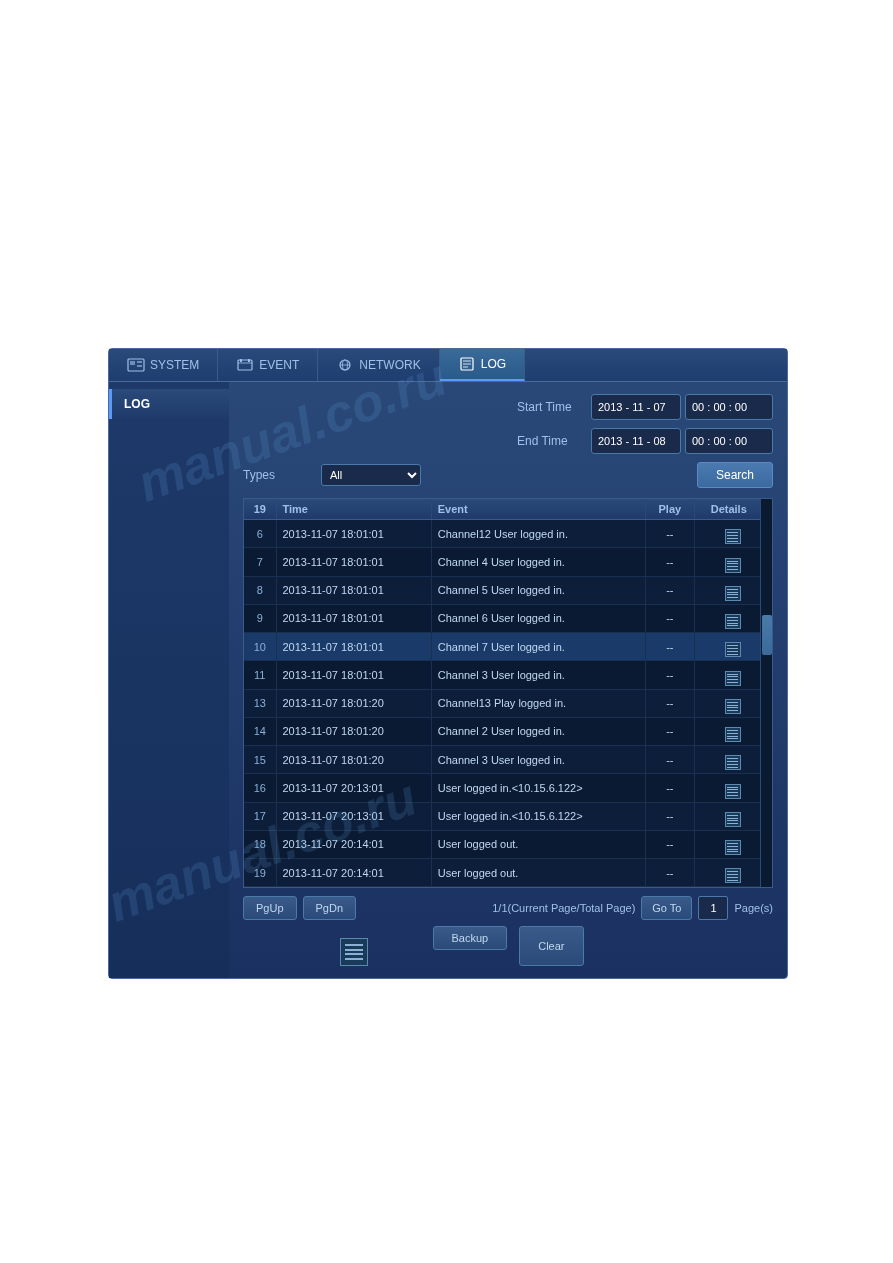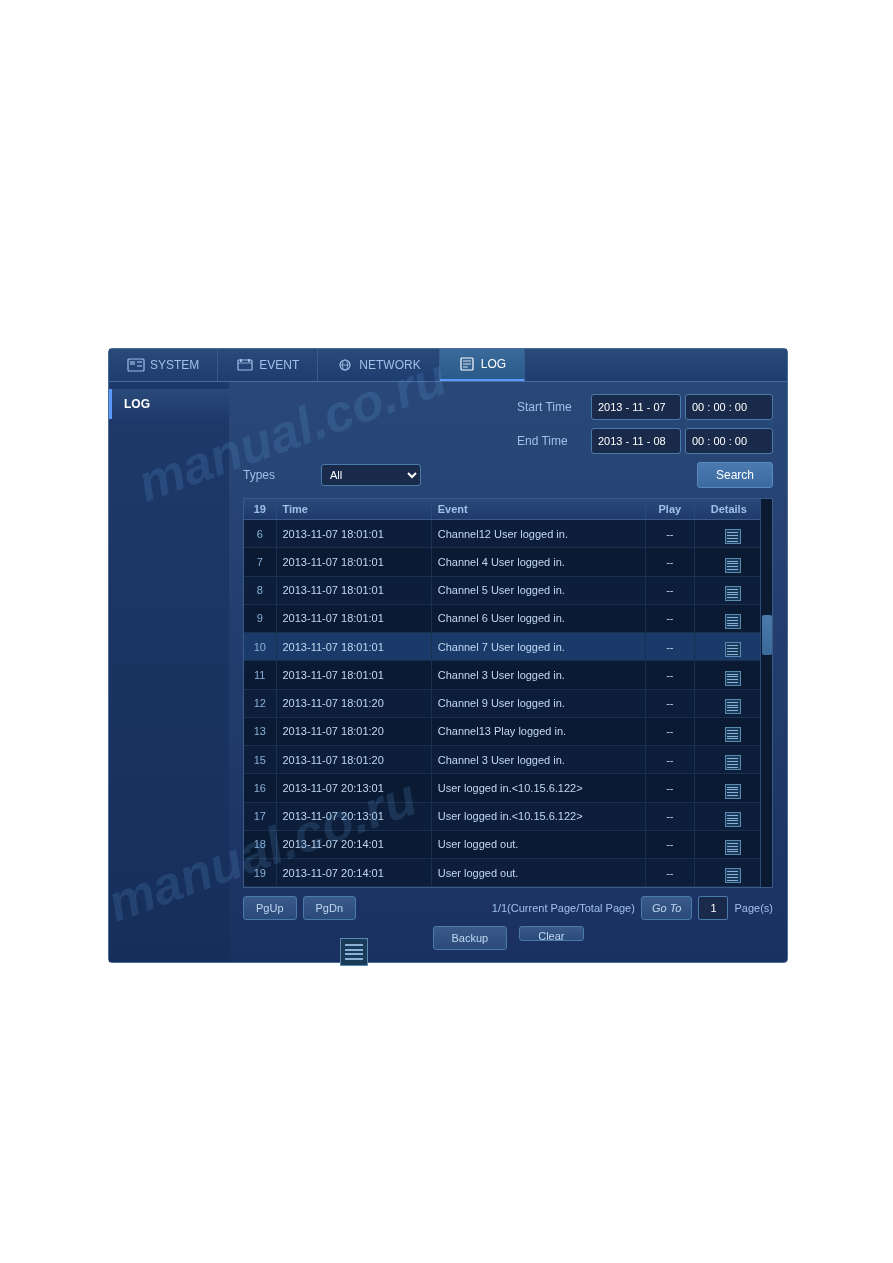--- a/index.html
+++ b/index.html
@@ -288,21 +288,20 @@
 
     .goto-btn {
       background: linear-gradient(180deg, #3a5a8a 0%, #2a4a7a 100%);
       border: 1px solid #4a7aaa;
       color: #c0d8f0;
       font-size: 11px;
       padding: 3px 10px;
       border-radius: 3px;
       cursor: pointer;
       height: 24px;
-      font-style: italic;
     }
 
     .page-num-input {
       background: #1a2a4a;
       border: 1px solid #4a7aaa;
       color: #ffffff;
       font-size: 11px;
       width: 30px;
       text-align: center;
       height: 24px;
@@ -333,21 +332,21 @@
     }
 
     .clear-btn {
       background: linear-gradient(180deg, #3a5a8a 0%, #2a4a7a 100%);
       border: 1px solid #4a7aaa;
       color: #c0d8f0;
       font-size: 11px;
       padding: 3px 18px;
       border-radius: 3px;
       cursor: pointer;
-      height: 15px;
+      height: 40px;
     }
 
     .icon-preview {
       position: absolute;
       top: 938px;
       left: 340px;
       width: 28px;
       height: 28px;
       border: 1px solid #5a8ab0;
       background: #1a3a5a;
@@ -544,37 +543,37 @@
     <td style="text-align:center;">
       <div style="display:inline-flex;flex-direction:column;gap:2px;width:16px;height:15px;border:1px solid #5a8ab0;background:#1a3a5a;padding:2px 2px;justify-content:space-around;align-items:center;cursor:pointer;">
         <div style="width:11px;height:1.5px;background:#8ab0d8;"></div>
         <div style="width:11px;height:1.5px;background:#8ab0d8;"></div>
         <div style="width:11px;height:1.5px;background:#8ab0d8;"></div>
         <div style="width:11px;height:1.5px;background:#8ab0d8;"></div>
       </div>
     </td>
   </tr>
               <tr>
-    <td class="num-col">12</td>
-    <td>2013-11-07 18:01:20</td>
-    <td>Channel 9  User logged in.</td>
-    <td class="play-icon">--</td>
-    <td style="text-align:center;">
-      <div style="display:inline-flex;flex-direction:column;gap:2px;width:16px;height:15px;border:1px solid #5a8ab0;background:#1a3a5a;padding:2px 2px;justify-content:space-around;align-items:center;cursor:pointer;">
-        <div style="width:11px;height:1.5px;background:#8ab0d8;"></div>
-        <div style="width:11px;height:1.5px;background:#8ab0d8;"></div>
-        <div style="width:11px;height:1.5px;background:#8ab0d8;"></div>
-        <div style="width:11px;height:1.5px;background:#8ab0d8;"></div>
-      </div>
-    </td>
-  </tr>
-              <tr>
     <td class="num-col">13</td>
     <td>2013-11-07 18:01:20</td>
     <td>Channel13  Play logged in.</td>
+    <td class="play-icon">--</td>
+    <td style="text-align:center;">
+      <div style="display:inline-flex;flex-direction:column;gap:2px;width:16px;height:15px;border:1px solid #5a8ab0;background:#1a3a5a;padding:2px 2px;justify-content:space-around;align-items:center;cursor:pointer;">
+        <div style="width:11px;height:1.5px;background:#8ab0d8;"></div>
+        <div style="width:11px;height:1.5px;background:#8ab0d8;"></div>
+        <div style="width:11px;height:1.5px;background:#8ab0d8;"></div>
+        <div style="width:11px;height:1.5px;background:#8ab0d8;"></div>
+      </div>
+    </td>
+  </tr>
+              <tr>
+    <td class="num-col">14</td>
+    <td>2013-11-07 18:01:20</td>
+    <td>Channel 2  User logged in.</td>
     <td class="play-icon">--</td>
     <td style="text-align:center;">
       <div style="display:inline-flex;flex-direction:column;gap:2px;width:16px;height:15px;border:1px solid #5a8ab0;background:#1a3a5a;padding:2px 2px;justify-content:space-around;align-items:center;cursor:pointer;">
         <div style="width:11px;height:1.5px;background:#8ab0d8;"></div>
         <div style="width:11px;height:1.5px;background:#8ab0d8;"></div>
         <div style="width:11px;height:1.5px;background:#8ab0d8;"></div>
         <div style="width:11px;height:1.5px;background:#8ab0d8;"></div>
       </div>
     </td>
   </tr>

